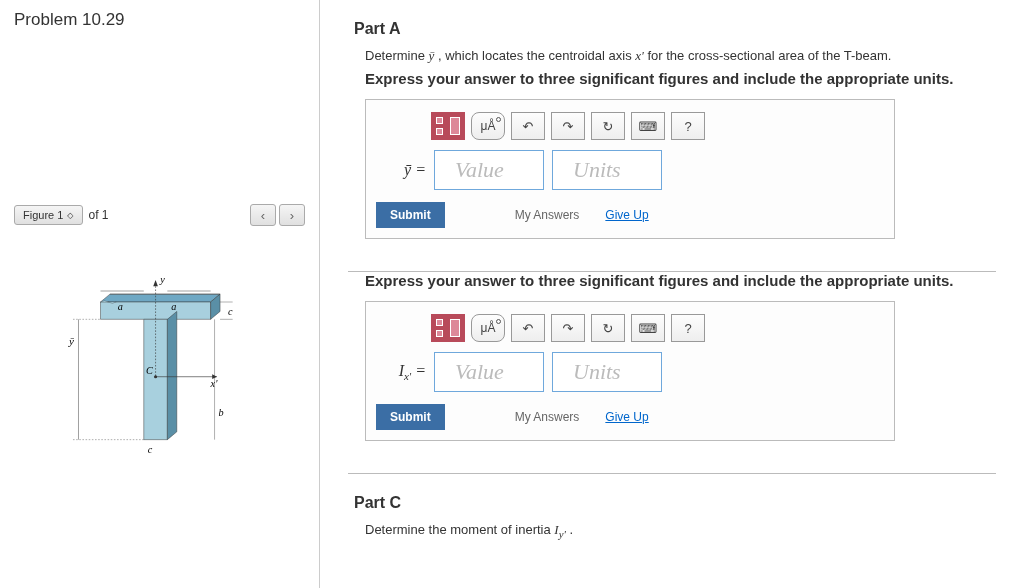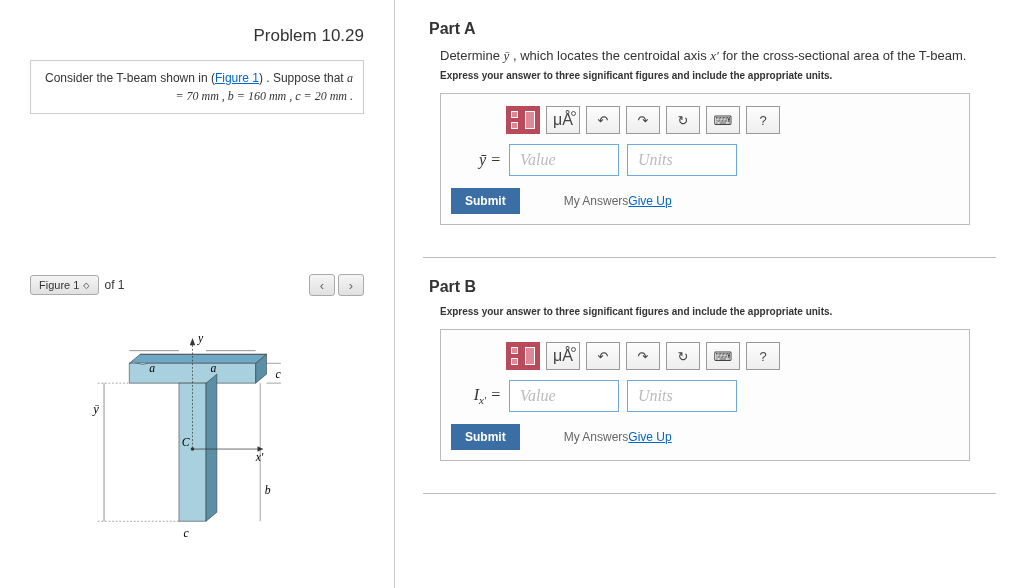--- a/index.html
+++ b/index.html
@@ -1,64 +1,60 @@
 <!DOCTYPE html>
 <html><head>
 <meta charset="utf-8">
 <style>
 * { box-sizing: border-box; margin: 0; padding: 0; }
 body { font-family: Arial, Helvetica, sans-serif; font-size: 13px; color: #333; background: #fff; width: 1024px; height: 588px; overflow: hidden; }
 .container { display: flex; height: 100%; }
-.left-panel { width: 395px; border-right: 1px solid #ccc; padding: 16px; text-align: right; }
+.left-panel { width: 320px; border-right: 1px solid #ccc; padding: 0; }
 .right-panel { flex: 1; padding: 0 10px; overflow-y: auto; }
 .problem-title { font-size: 17px; font-weight: 400; color: #333; padding: 10px 14px 14px; }
 .problem-box { border: 1px solid #ccc; margin: 0 14px; padding: 8px 10px; font-size: 12px; line-height: 1.5; }
 .link { color: #0066cc; text-decoration: underline; cursor: pointer; }
 .italic { font-style: italic; font-family: 'Times New Roman', serif; }
 .figure-bar { display: flex; align-items: center; margin: 160px 14px 0; gap: 6px; }
 .fig-select { background: linear-gradient(#f5f5f5,#e0e0e0); border: 1px solid #aaa; border-radius: 3px; padding: 3px 8px; font-size: 11px; display: flex; align-items: center; gap: 4px; }
 .fig-text { font-size: 12px; }
 .nav-btns { display: flex; gap: 3px; margin-left: auto; }
 .nav-btn { background: linear-gradient(#f5f5f5,#e0e0e0); border: 1px solid #aaa; border-radius: 3px; width: 26px; height: 22px; display: flex; align-items: center; justify-content: center; color: #666; cursor: pointer; }
 .figure-area { margin: 10px 14px 0; height: 250px; position: relative; background: #fff; }
 
 
 .tbeam-svg { width: 100%; height: 100%; }
 
 .part-title { font-size: 16px; font-weight: bold; color: #333; margin: 20px 0 10px 24px; }
 .part-content { margin: 0 0 32px 35px; }
 .part-prompt { font-size: 13px; margin-bottom: 6px; }
-.part-instruct { font-size: 10px; font-weight: bold; margin-bottom: 12px; }
+.part-instruct { font-size: 15px; font-weight: bold; margin-bottom: 12px; }
 .serif { font-family: 'Times New Roman', serif; }
 .answer-box { border: 1px solid #bbb; background: #fdfdfd; padding: 8px 10px 10px; width: 530px; }
 .toolbar { display: flex; align-items: center; gap: 6px; margin: 4px 0 10px 55px; }
 .tb-btn { width: 34px; height: 28px; border: 1px solid #999; background: linear-gradient(#fdfdfd,#eee); display: flex; align-items: center; justify-content: center; font-size: 13px; cursor: pointer; color: #444; }
 .tb-btn.tpl { background: #b84a5a; color: #fff; border-color: #b84a5a; font-size: 10px; position: relative; }
 .tb-btn.tpl .sq { position:absolute; background:#d89; border:1px solid #fff; }
-.tb-btn.unit { font-size: 16px; position: relative; }
+.tb-btn.unit { font-size: 12px; position: relative; border-radius: 8px; }
 .eq-row { display: flex; align-items: center; gap: 8px; margin: 6px 0 12px 10px; }
 .eq-lhs { font-family: 'Times New Roman', serif; font-style: italic; font-size: 16px; width: 40px; text-align: right; }
-.eq-input { border: 1px solid #6fa8dc; background: #fff; padding: 6px 10px; font-family: 'Times New Roman', serif; font-style: italic; font-size: 16px; color: #bbb; width: 110px; }
-.btn-row { display: flex; align-items: center; gap: 0; margin-top: 8px; }
+.eq-input { border: 1px solid #6fa8dc; background: #fff; padding: 6px 20px; font-family: 'Times New Roman', serif; font-style: italic; font-size: 22px; color: #bbb; width: 110px; }
+.btn-row { display: flex; align-items: center; gap: 26px; margin-top: 8px; }
 .submit-btn { background: #3b6ea5; color: #fff; border: none; padding: 6px 14px; font-size: 12px; font-weight: bold; cursor: pointer; }
 .my-ans { color: #666; font-size: 12px; padding-left: 44px; }
 .part-rule { border: none; border-top: 1px solid #bbb; margin: 16px 18px 0 18px; }
 .ring { position: absolute; top: 4px; right: 3px; width: 5px; height: 5px; border: 1px solid #555; border-radius: 50%; }
 </style>
 </head>
 <body>
 
 <div class="container">
 
   <div class="left-panel">
     <div class="problem-title">Problem 10.29</div>
-    <div class="problem-box">
-      <span>Consider the T-beam shown in (</span><span class="link">Figure 1</span><span>) . Suppose that </span>
-      <span class="italic">a = 70 mm , b = 160 mm , c = 20 mm .</span>
-    </div>
 
     <div class="figure-bar">
       <div class="fig-select">
         <span>Figure 1</span>
         <span style="font-size:8px;">◇</span>
       </div>
       <span class="fig-text">of 1</span>
       <div class="nav-btns">
         <div class="nav-btn">
           <span>‹</span>
@@ -148,21 +144,20 @@
         </div>
         <div class="btn-row">
           <button class="submit-btn">Submit</button>
           <span class="my-ans">My Answers</span>
           <span class="link" style="font-size:12px;">Give Up</span>
         </div>
       </div>
     </div>
     <hr class="part-rule">
 
-    <div class="part-title">Part B</div>
     <div class="part-content">
       <div class="part-instruct">Express your answer to three significant figures and include the appropriate units.</div>
       <div class="answer-box">
         <div class="toolbar">
           <div class="tb-btn tpl">
             <span class="sq" style="top:4px;left:4px;width:7px;height:7px;"></span>
             <span class="sq" style="top:4px;right:4px;width:10px;height:18px;"></span>
             <span class="sq" style="bottom:4px;left:4px;width:7px;height:7px;"></span>
           </div>
           <div class="tb-btn unit">
@@ -184,15 +179,21 @@
         </div>
         <div class="btn-row">
           <button class="submit-btn">Submit</button>
           <span class="my-ans">My Answers</span>
           <span class="link" style="font-size:12px;">Give Up</span>
         </div>
       </div>
     </div>
     <hr class="part-rule">
 
+    <div class="part-title">Part C</div>
+    <div class="part-content">
+      <div class="part-prompt">
+        <span>Determine the moment of inertia </span><span class="serif italic">I</span><sub class="serif italic">y'</sub><span> .</span>
+      </div>
+    </div>
 
   </div>
 </div>
 
 </body></html>

